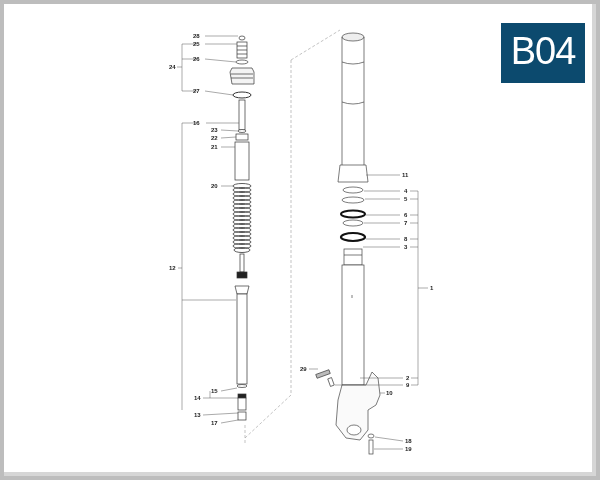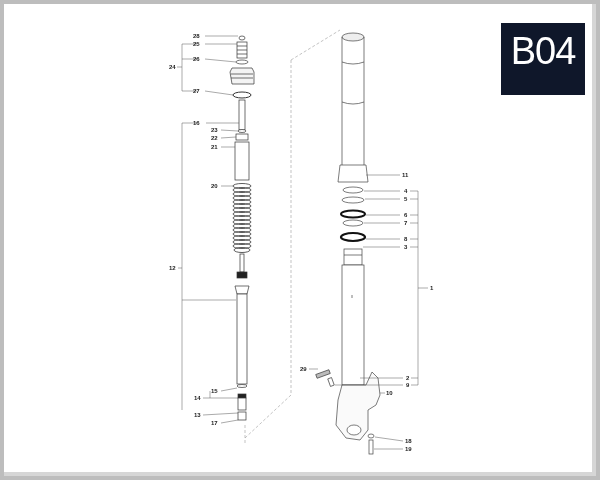--- a/index.html
+++ b/index.html
@@ -1,19 +1,19 @@
 <!DOCTYPE html>
 <html><head>
 <meta charset="utf-8">
 <style>
   html, body { margin: 0; padding: 0; background: #c8c8c8; }
   body { width: 600px; height: 480px; position: relative; overflow: hidden; font-family: "Liberation Sans", sans-serif; }
   .frame { position: absolute; left: 0; top: 0; width: 600px; height: 480px; background: #bdbdbd; }
   .canvas { position: absolute; left: 4px; top: 4px; width: 588px; height: 468px; background: #ffffff; border-right: 4px solid #d6d6d6; border-bottom: 4px solid #d6d6d6; }
-  .badge { position: absolute; left: 501px; top: 23px; width: 84px; height: 72px; background: #0f172a; color: #ffffff; font-size: 38px; line-height: 56px; text-align: center; letter-spacing: -1px; }
+  .badge { position: absolute; left: 501px; top: 23px; width: 84px; height: 60px; background: #0c4a6e; color: #ffffff; font-size: 38px; line-height: 56px; text-align: center; letter-spacing: -1px; }
   svg.drawing { position: absolute; left: 0; top: 0; }
   .lbl { font-family: "Liberation Sans", sans-serif; font-size: 6px; font-weight: bold; fill: #222; }
 </style>
 </head>
 <body>
 
 <div class="frame">
   <div class="canvas"></div>
 </div>
 

